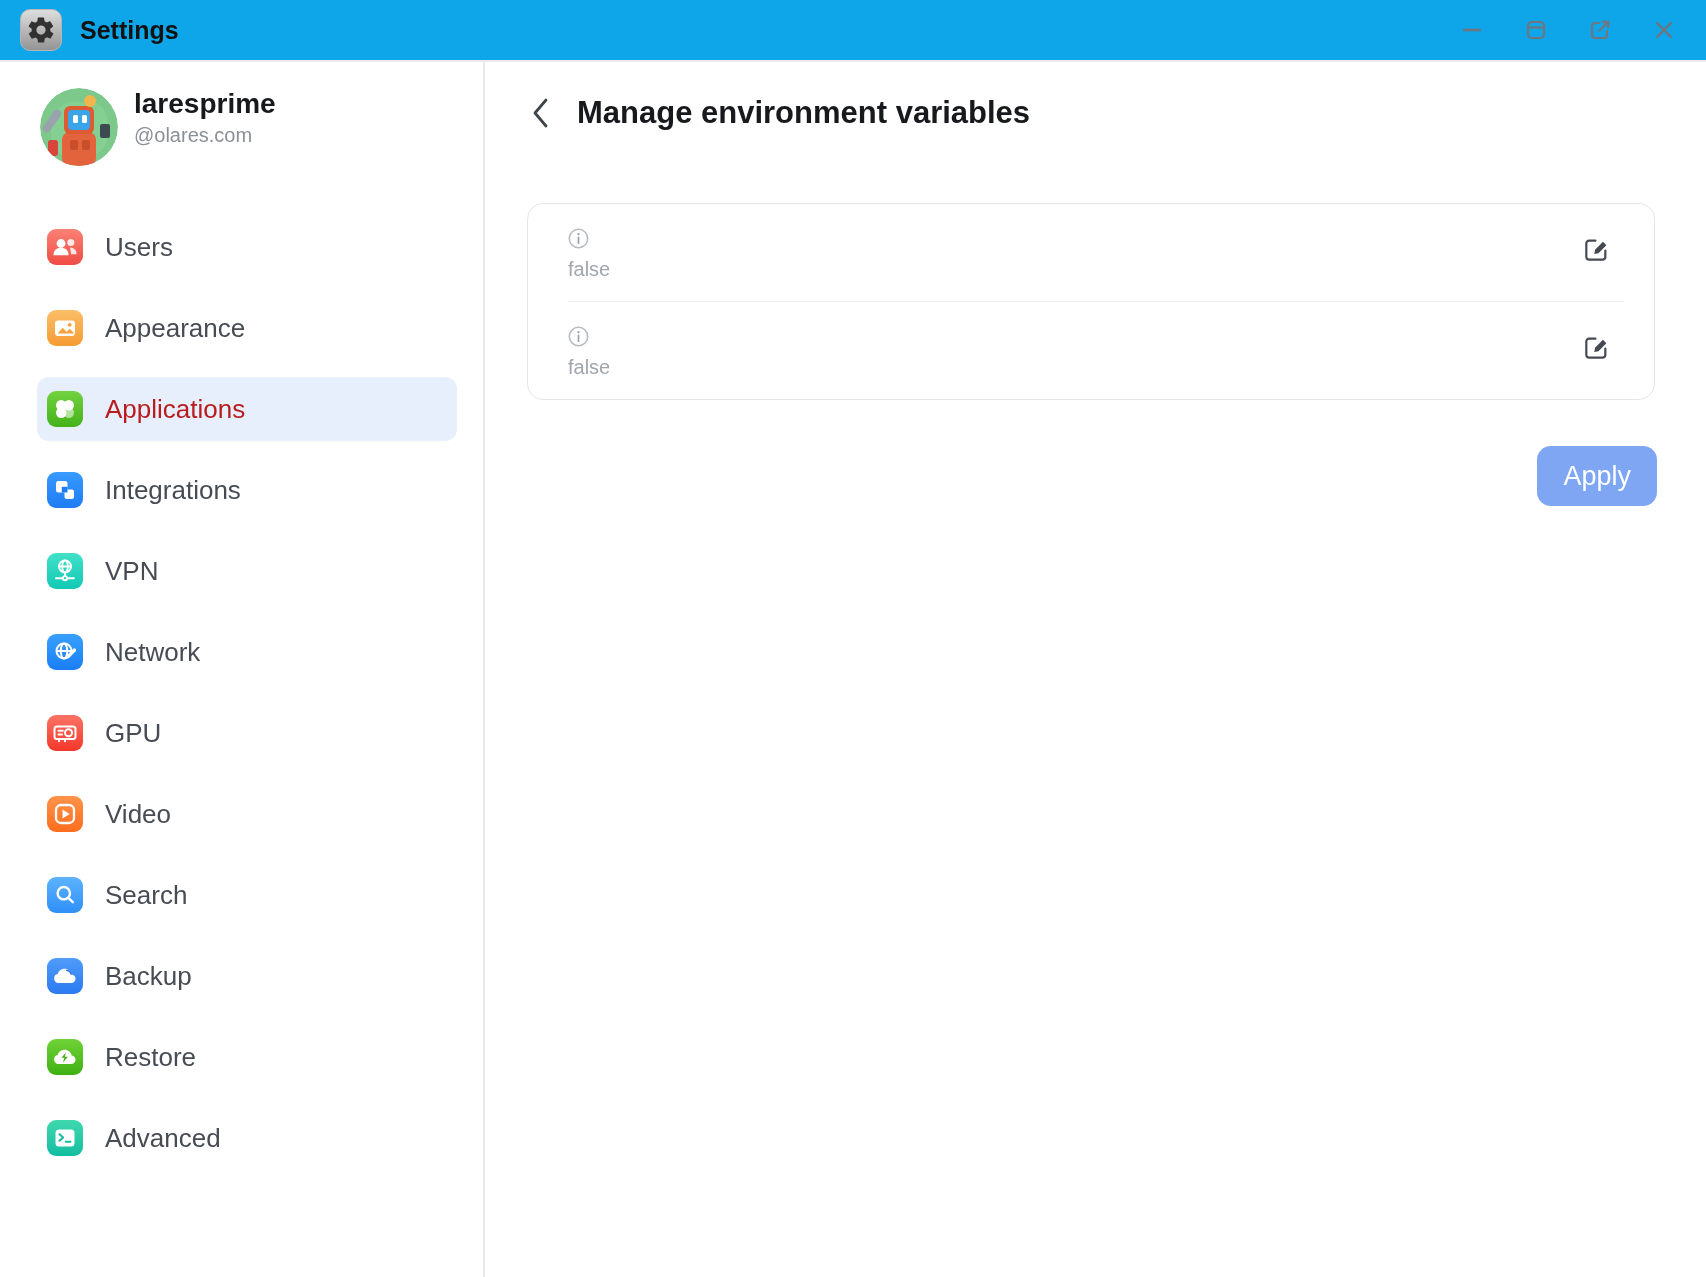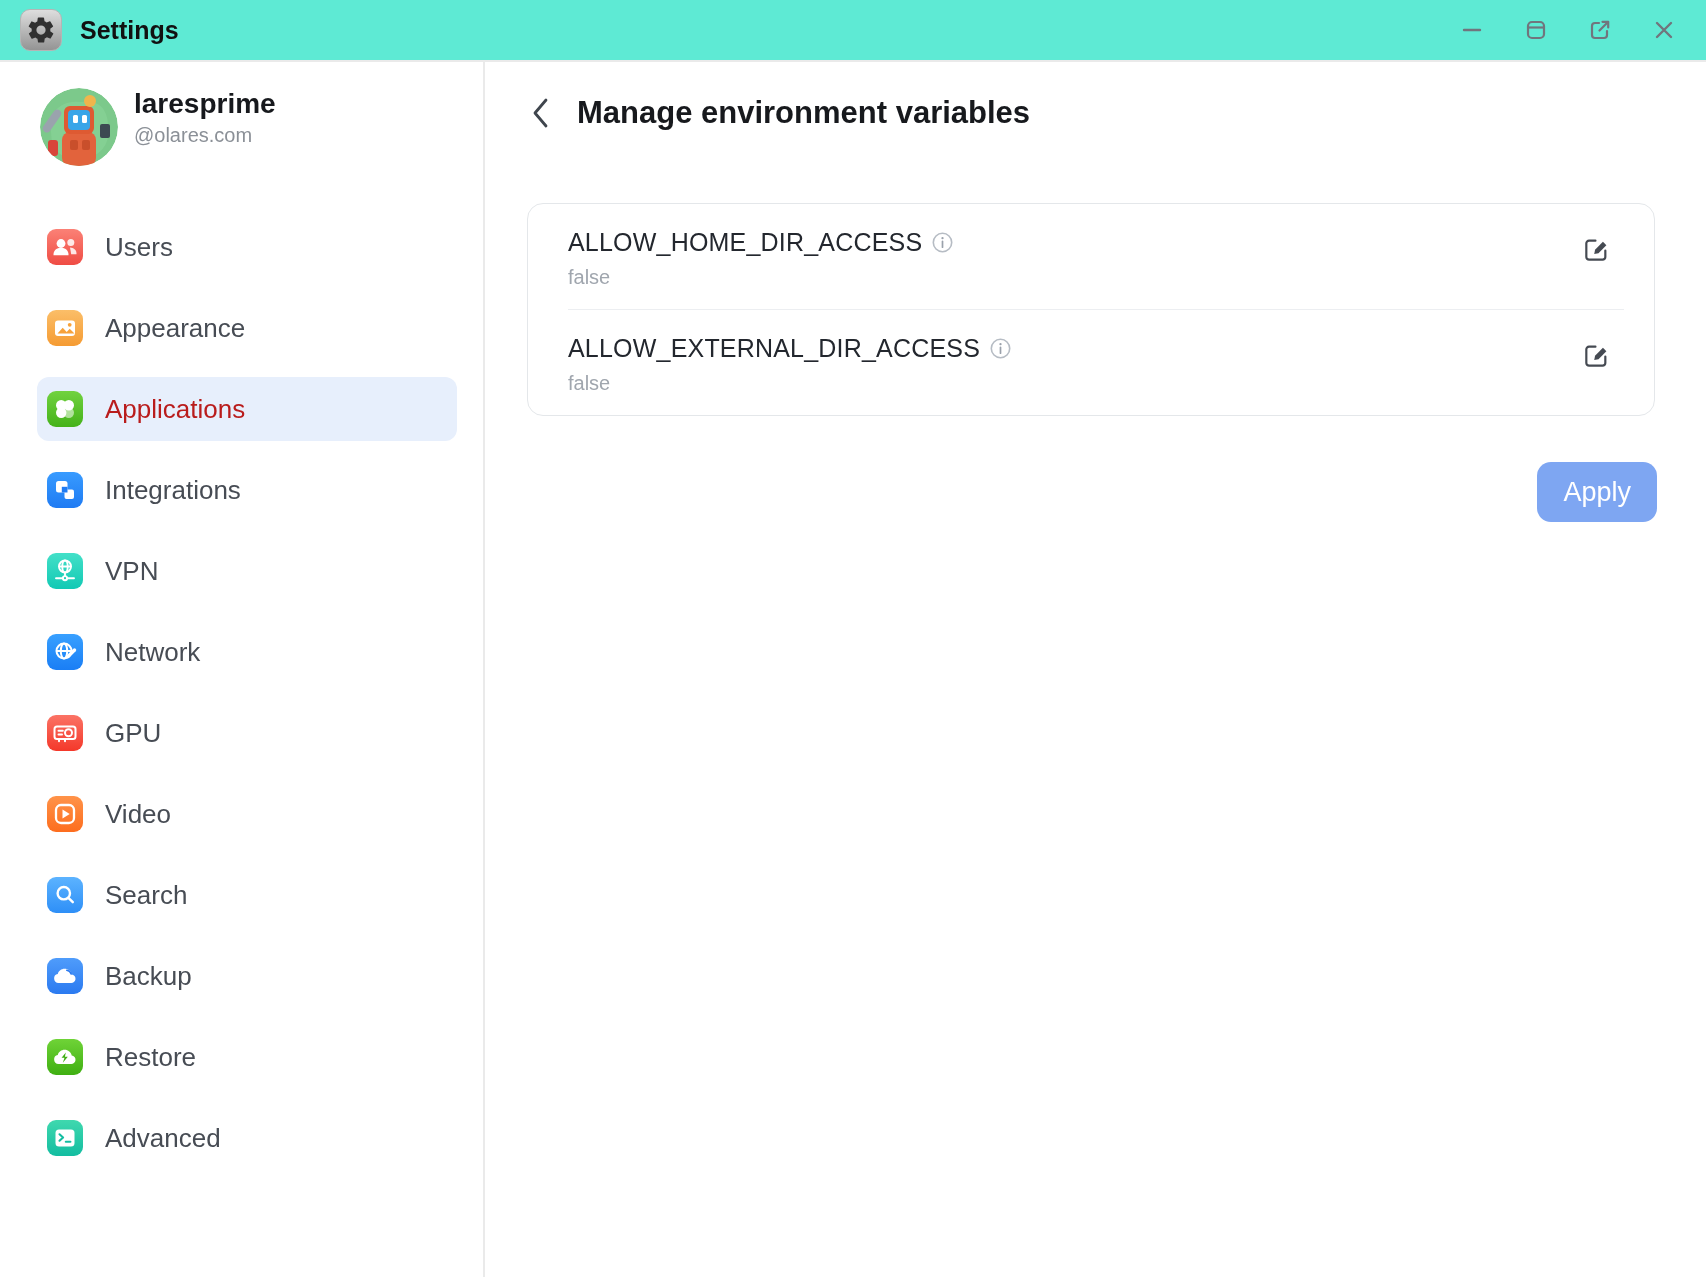--- a/index.html
+++ b/index.html
@@ -1,19 +1,19 @@
 <!DOCTYPE html>
 <html><head>
 <meta charset="utf-8">
 <style>
   * { box-sizing: border-box; margin: 0; padding: 0; }
   html,body { width:1706px; height:1277px; background:#fff; font-family:"Liberation Sans",sans-serif; color:#1b1f26; overflow:hidden; }
 
   
-  .titlebar { height:62px; display:flex; align-items:center; padding:0 30px 0 20px; border-bottom:2px solid #eaeaea; background:#5eead4; }
+  .titlebar { height:62px; display:flex; align-items:center; padding:0 30px 0 20px; border-bottom:2px solid #eaeaea; background:#0ea5e9; }
   .app-icon { width:42px; height:42px; border-radius:10px; background:linear-gradient(180deg,#dedede,#949494); border:1px solid #b5b5b5; display:flex; align-items:center; justify-content:center; }
   .app-title { font-size:25px; font-weight:700; margin-left:18px; color:#111; }
   .win-controls { margin-left:auto; display:flex; align-items:center; gap:40px; }
   .win-btn { width:24px; height:24px; display:flex; align-items:center; justify-content:center; background:none; border:none; cursor:pointer; }
 
   
   .app-body { display:flex; height:1215px; }
   .sidebar { width:485px; flex:0 0 485px; border-right:2px solid #eaeaea; padding-top:26px; }
   .content { flex:1; padding-left:40px; }
 
@@ -260,21 +260,20 @@
       </button>
       <h1 class="page-title">Manage environment variables</h1>
     </div>
 
     <div class="panel">
       <div class="card">
 
         <div class="env-row">
           <div class="env-left">
             <div class="env-name-row">
-              <span class="env-name">ALLOW_HOME_DIR_ACCESS</span>
               <svg width="21" height="21" viewBox="0 0 21 21">
                   <circle cx="10.5" cy="10.5" r="9.2" fill="none" stroke="#b6bcc4" stroke-width="1.6"></circle>
                   <line x1="10.5" y1="9.4" x2="10.5" y2="15.2" stroke="#9aa1ab" stroke-width="1.7" stroke-linecap="round"></line>
                   <circle cx="10.5" cy="6.2" r="1.15" fill="#9aa1ab"></circle>
                 </svg>
             </div>
             <div class="env-value">false</div>
           </div>
           <button class="edit-btn" title="Edit">
             <svg width="27" height="27" viewBox="0 0 26 26">
@@ -282,21 +281,20 @@
                 <path d="M11.6 13.2l7.6-7.6 3.3 3.3-7.6 7.6-4.1.8z" fill="#454a52"></path>
               </svg>
           </button>
         </div>
 
         <div class="env-divider"></div>
 
         <div class="env-row">
           <div class="env-left">
             <div class="env-name-row">
-              <span class="env-name">ALLOW_EXTERNAL_DIR_ACCESS</span>
               <svg width="21" height="21" viewBox="0 0 21 21">
                   <circle cx="10.5" cy="10.5" r="9.2" fill="none" stroke="#b6bcc4" stroke-width="1.6"></circle>
                   <line x1="10.5" y1="9.4" x2="10.5" y2="15.2" stroke="#9aa1ab" stroke-width="1.7" stroke-linecap="round"></line>
                   <circle cx="10.5" cy="6.2" r="1.15" fill="#9aa1ab"></circle>
                 </svg>
             </div>
             <div class="env-value">false</div>
           </div>
           <button class="edit-btn" title="Edit">
             <svg width="27" height="27" viewBox="0 0 26 26">

